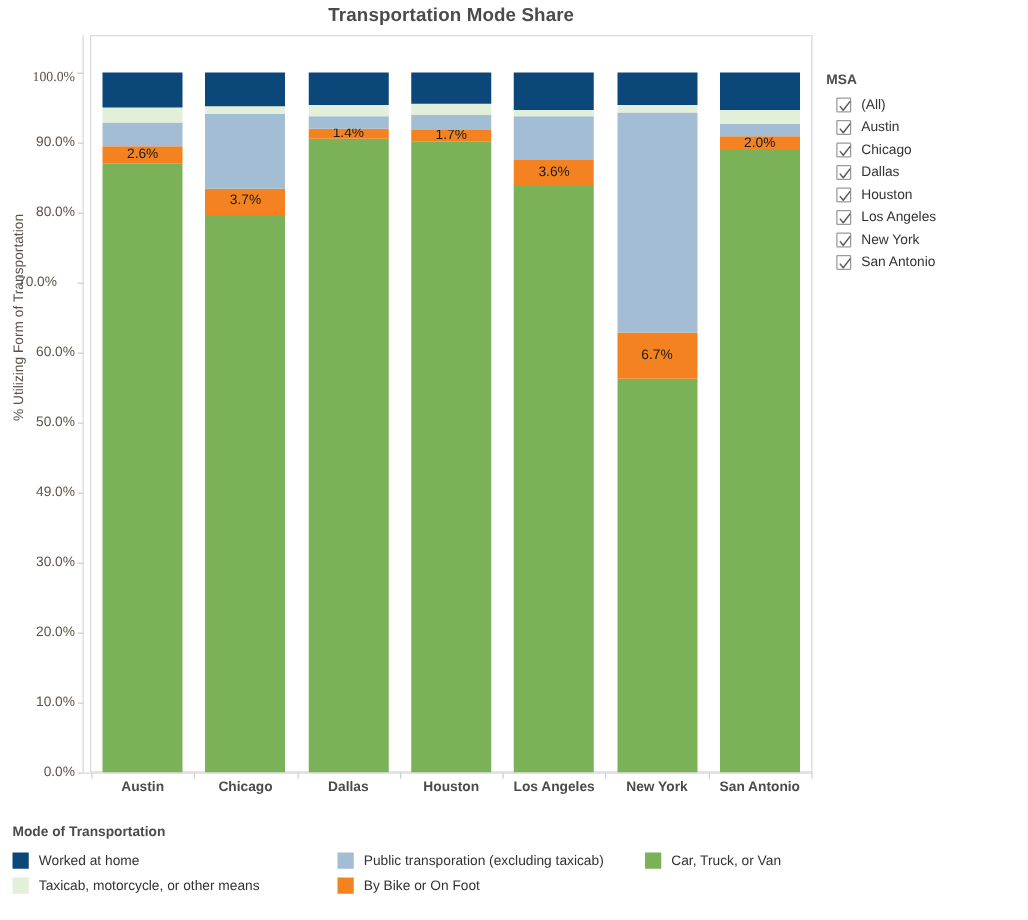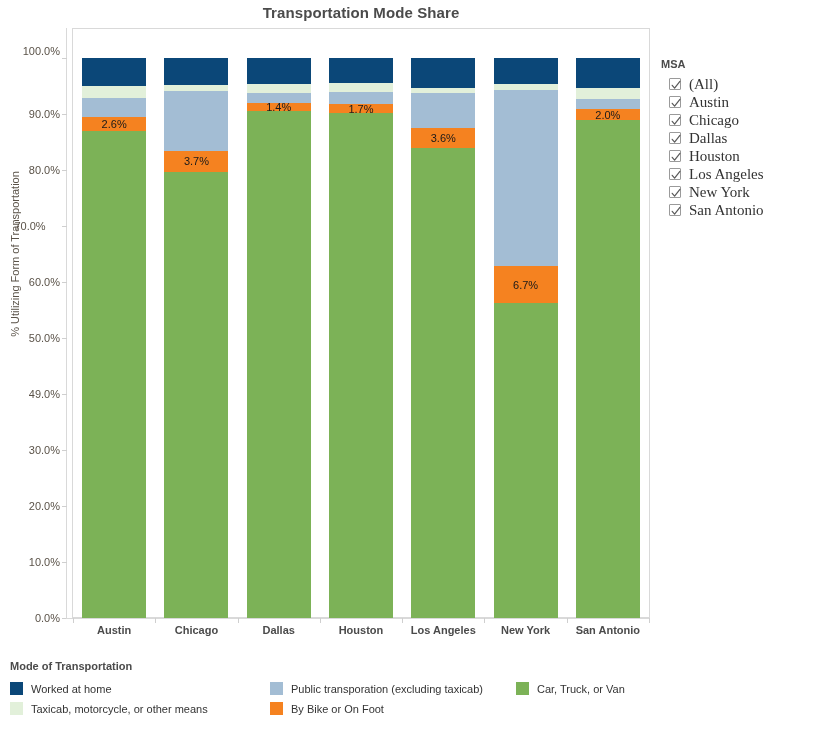--- a/index.html
+++ b/index.html
@@ -173,24 +173,23 @@
     height: 12px;
     border: 1px solid #9a9a9a;
     background: #ffffff;
     border-radius: 1px;
     position: relative;
     flex: 0 0 auto;
     margin-right: 8px;
   }
   .cbx svg { position: absolute; left: 0; top: 0; }
   .filter-label {
-    font-size: 15px;
+    font-size: 11px;
     color: #333333;
     white-space: nowrap;
-    font-family: Liberation Serif, serif;
   }
 
   
   .legend-panel {
     position: absolute;
     left: 0;
     top: 652px;
     width: 822px;
     height: 74px;
     background: #ffffff;
@@ -225,21 +224,21 @@
 
 <div id="viz">
 
   <div class="chart-title">Transportation Mode Share</div>
 
   <div class="plot-frame"></div>
 
   <div class="y-axis-title">% Utilizing Form of Transportation</div>
   <div class="y-axis-line"></div>
   <div id="y-axis">
-      <div class="y-tick-label" style="top: 51px; left: 0px; width: 60px;">100.0%</div>
+      <div class="y-tick-label" style="top: 62px; left: 0px; width: 60px; font-family: Liberation Serif, serif;">100.0%</div>
       <div class="y-tick-mark" style="top: 58px; left: 62px;"></div>
       <div class="y-tick-label" style="top: 114px; left: 0px; width: 60px;">90.0%</div>
       <div class="y-tick-mark" style="top: 114px; left: 62px;"></div>
       <div class="y-tick-label" style="top: 170px; left: 0px; width: 60px;">80.0%</div>
       <div class="y-tick-mark" style="top: 170px; left: 62px;"></div>
       <div class="y-tick-label" style="top: 226px; left: 0px; width: 60px; text-align: center;">70.0%</div>
       <div class="y-tick-mark" style="top: 226px; left: 62px;"></div>
       <div class="y-tick-label" style="top: 282px; left: 0px; width: 60px;">60.0%</div>
       <div class="y-tick-mark" style="top: 282px; left: 62px;"></div>
       <div class="y-tick-label" style="top: 338px; left: 0px; width: 60px;">50.0%</div>

